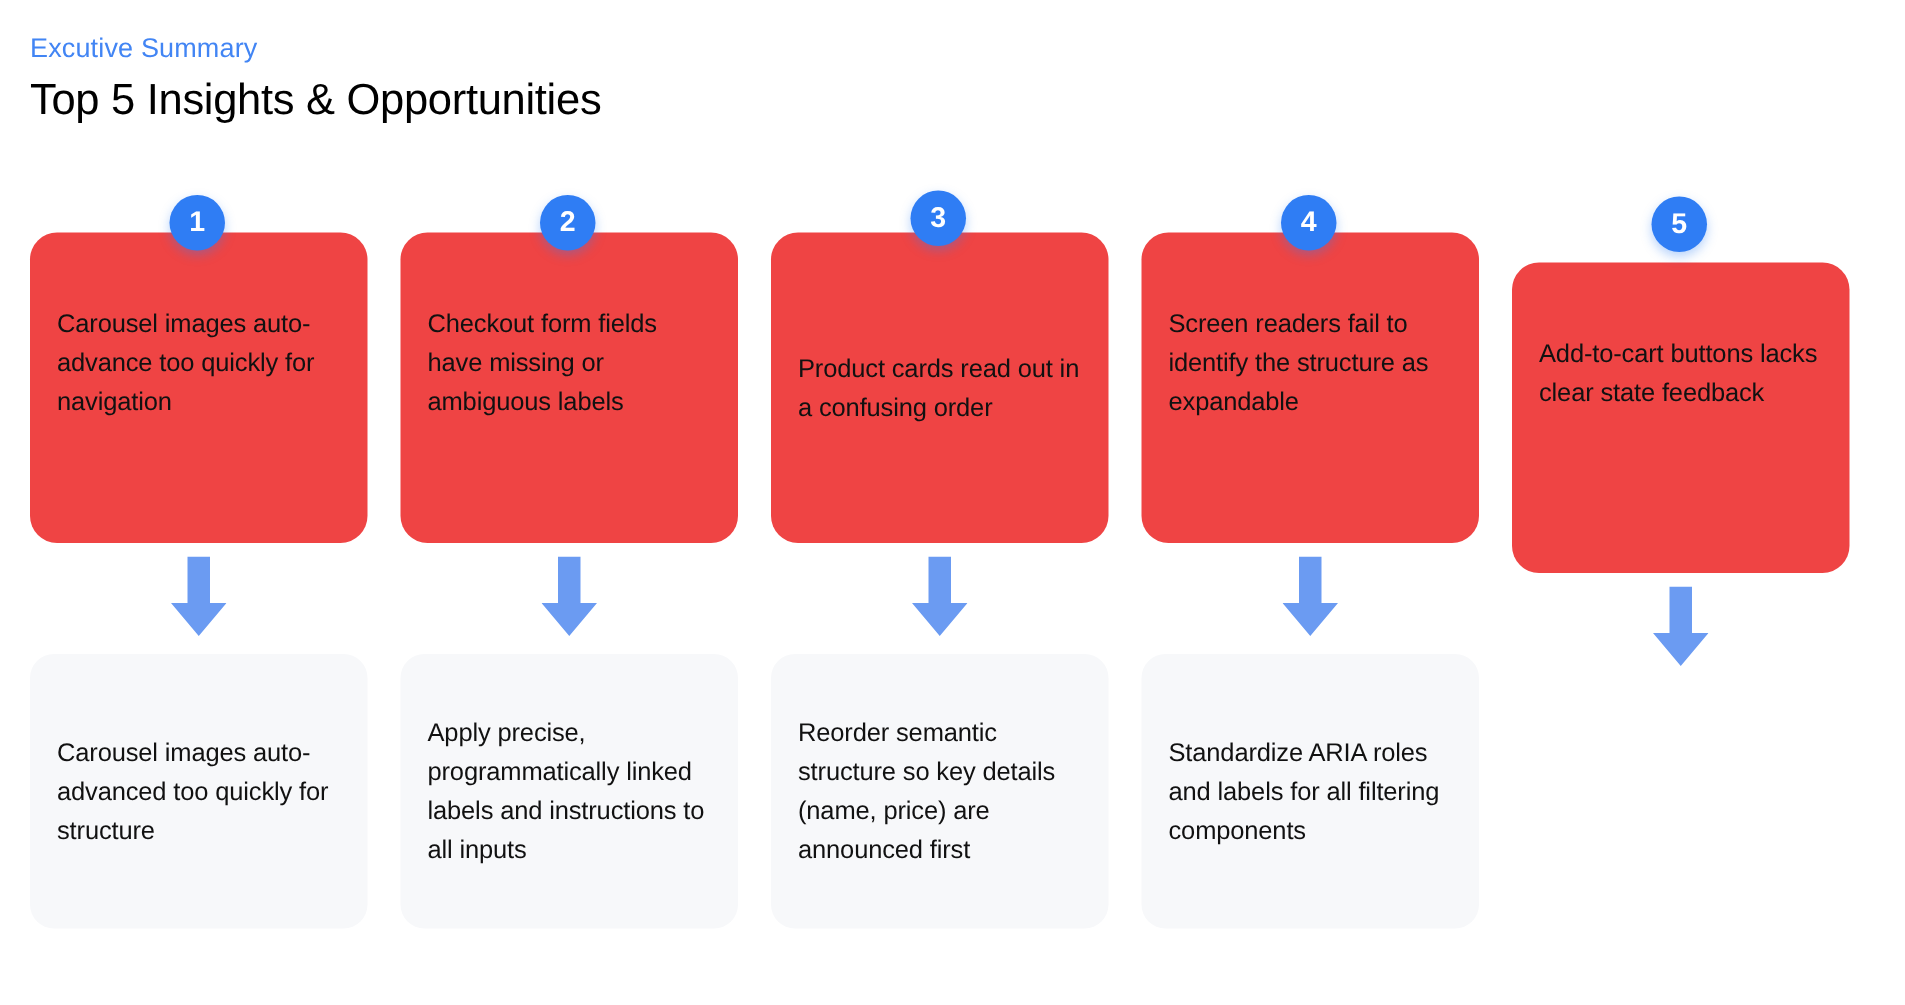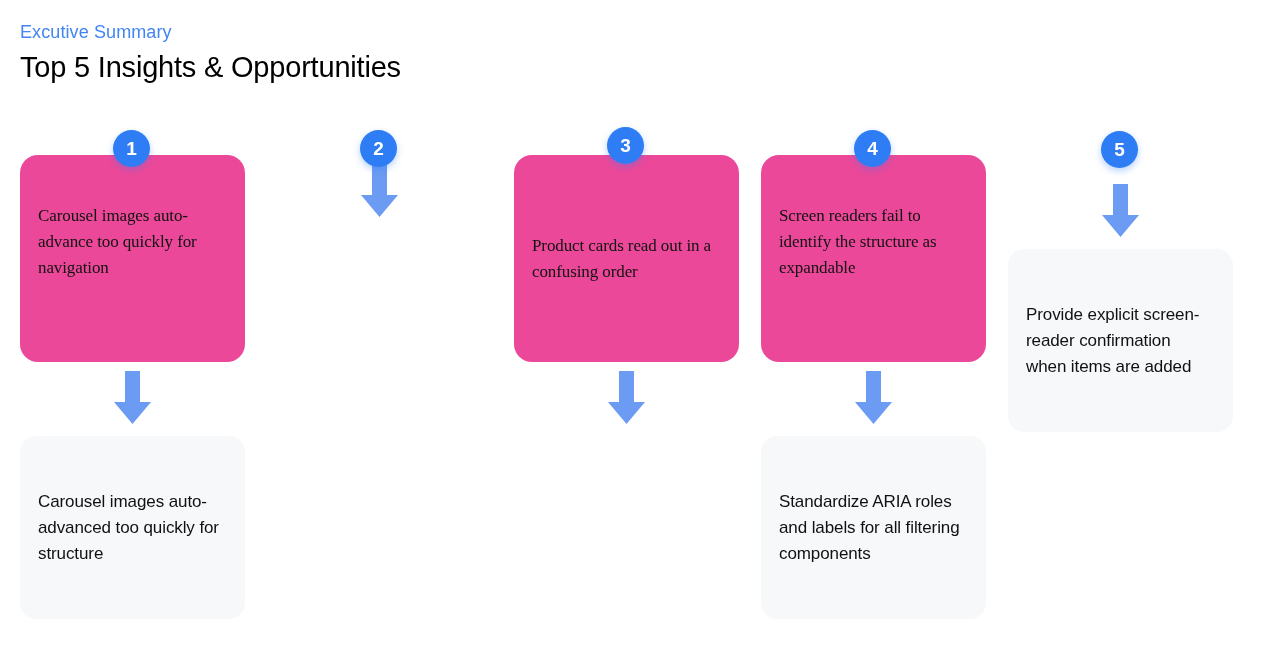--- a/index.html
+++ b/index.html
@@ -78,23 +78,22 @@
   
   .card {
     position: relative;
     box-sizing: border-box;
     border-radius: 18px;
     padding: 20px 18px;
     display: flex;
     align-items: center;
   }
   .card-insight {
-    background: #ec4899;
+    background: #ef4444;
     height: 207px;
-    font-family: Liberation Serif, serif;
   }
   .card-opportunity {
     background: #f7f8fa;
     border-radius: 16px;
     height: 183px;
     align-items: center;
   }
 
   .card-text {
     font-size: 17px;
@@ -170,39 +169,48 @@
         </div>
         <div class="card card-opportunity">
           <div class="card-text">Carousel images auto-advanced too quickly for structure</div>
         </div>
       </div>
     </div>
 
     <div class="column col-1">
       <div class="badge">2</div>
       <div class="stack">
-        <div class="arrow-wrap">
-          <svg class="arrow-svg" width="37" height="56" viewBox="0 0 37 56" aria-hidden="true">
-            <polygon points="11,0 26,0 26,31 37,31 18.5,53 0,31 11,31" fill="#6b9bf2"></polygon>
-          </svg>
+        <div class="card card-insight align-top">
+          <div class="card-text">Checkout form fields have missing or ambiguous labels</div>
+        </div>
+        <div class="arrow-wrap">
+          <svg class="arrow-svg" width="37" height="56" viewBox="0 0 37 56" aria-hidden="true">
+            <polygon points="11,0 26,0 26,31 37,31 18.5,53 0,31 11,31" fill="#6b9bf2"></polygon>
+          </svg>
+        </div>
+        <div class="card card-opportunity">
+          <div class="card-text">Apply precise, programmatically linked labels and instructions to all inputs</div>
         </div>
       </div>
     </div>
 
     <div class="column col-2">
       <div class="badge">3</div>
       <div class="stack">
         <div class="card card-insight align-mid">
           <div class="card-text">Product cards read out in a confusing order</div>
         </div>
         <div class="arrow-wrap">
           <svg class="arrow-svg" width="37" height="56" viewBox="0 0 37 56" aria-hidden="true">
             <polygon points="11,0 26,0 26,31 37,31 18.5,53 0,31 11,31" fill="#6b9bf2"></polygon>
           </svg>
         </div>
+        <div class="card card-opportunity">
+          <div class="card-text">Reorder semantic structure so key details (name, price) are announced first</div>
+        </div>
       </div>
     </div>
 
     <div class="column col-3">
       <div class="badge">4</div>
       <div class="stack">
         <div class="card card-insight align-top">
           <div class="card-text">Screen readers fail to identify the structure as expandable</div>
         </div>
         <div class="arrow-wrap">
@@ -212,25 +220,25 @@
         </div>
         <div class="card card-opportunity">
           <div class="card-text">Standardize ARIA roles and labels for all filtering components</div>
         </div>
       </div>
     </div>
 
     <div class="column col-4">
       <div class="badge">5</div>
       <div class="stack">
-        <div class="arrow-wrap">
-          <svg class="arrow-svg" width="37" height="56" viewBox="0 0 37 56" aria-hidden="true">
-            <polygon points="11,0 26,0 26,31 37,31 18.5,53 0,31 11,31" fill="#6b9bf2"></polygon>
-          </svg>
-        </div>
-        <div class="card card-opportunity">
-          <div class="card-text">Provide explicit screen-reader confirmation when items are added</div>
+        <div class="card card-insight align-top">
+          <div class="card-text">Add-to-cart buttons lacks clear state feedback</div>
+        </div>
+        <div class="arrow-wrap">
+          <svg class="arrow-svg" width="37" height="56" viewBox="0 0 37 56" aria-hidden="true">
+            <polygon points="11,0 26,0 26,31 37,31 18.5,53 0,31 11,31" fill="#6b9bf2"></polygon>
+          </svg>
         </div>
       </div>
     </div>
 
   </div>
 </div>
 
 </body></html>

